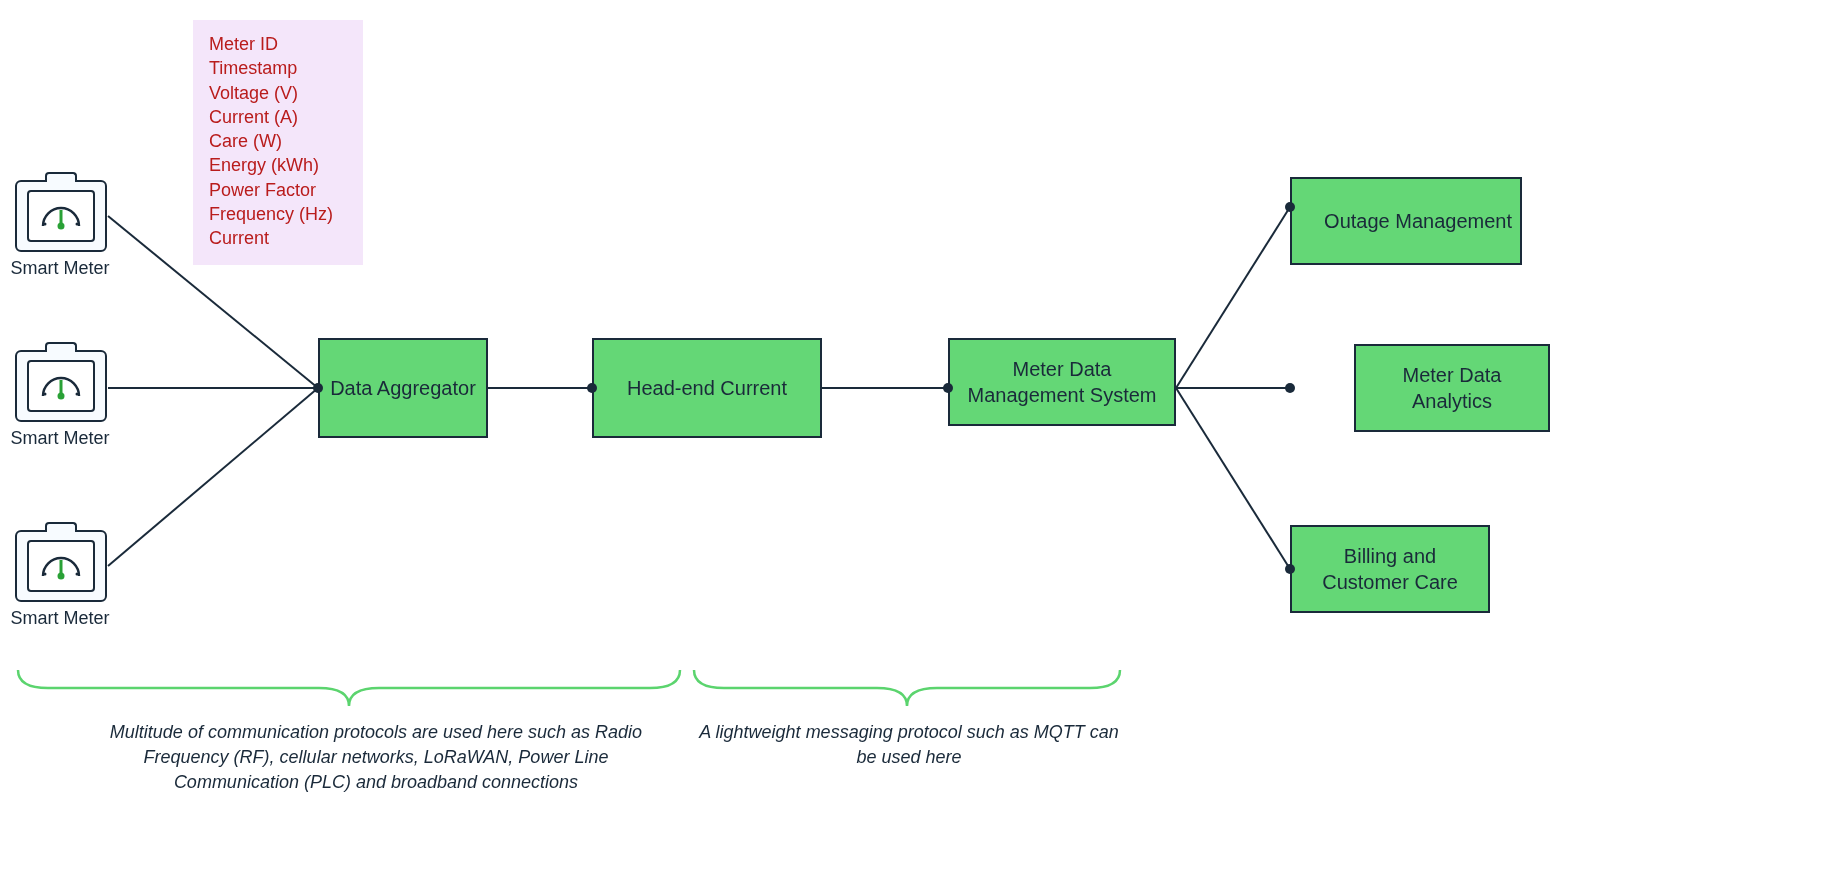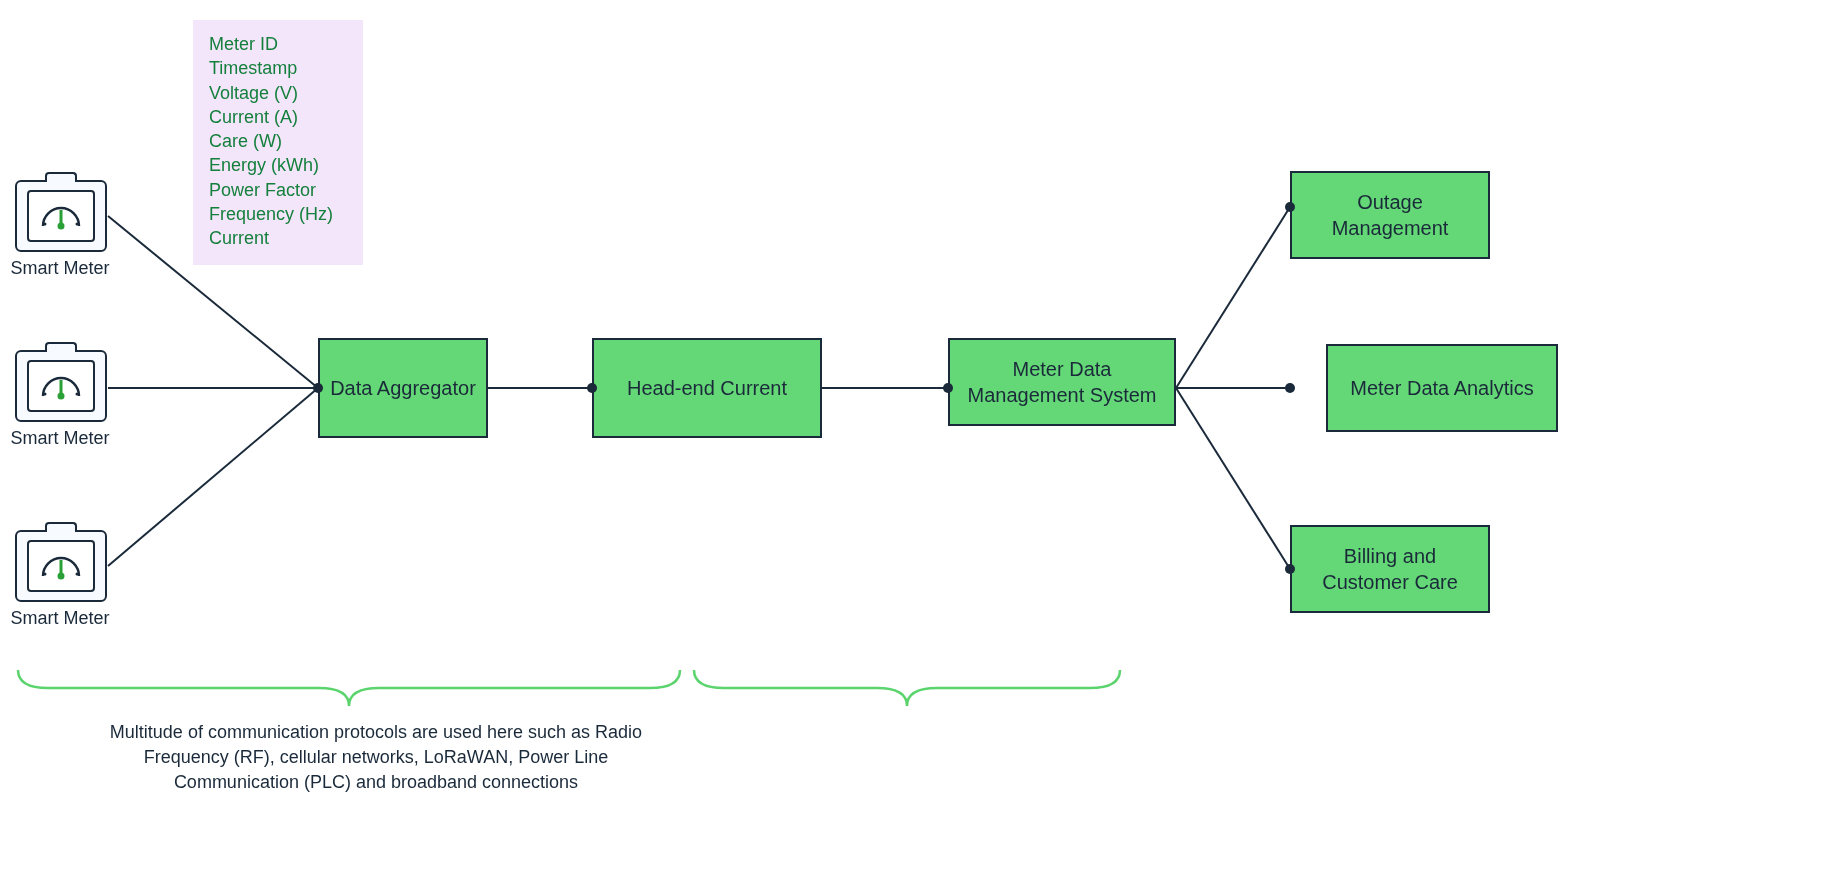--- a/index.html
+++ b/index.html
@@ -74,29 +74,30 @@
     text-align: center;
     color: #1a2a3a;
     font-size: 18px;
   }
   .fields-box {
     position: absolute;
     background: #f4e6fa;
     padding: 12px 18px 14px 16px;
     font-size: 18px;
     line-height: 1.35;
-    color: #15803d;
+    color: #b91c1c;
     box-sizing: border-box;
   }
   .annot {
     position: absolute;
     text-align: center;
     font-size: 18px;
     line-height: 1.4;
     color: #1a2a3a;
+    font-style: italic;
   }
   svg.overlay {
     position: absolute;
     left: 0; top: 0;
     width: 1830px; height: 892px;
     pointer-events: none;
   }
   .conn { stroke: #1a2a3a; stroke-width: 2; fill: none; }
   .dot  { fill: #1a2a3a; }
   .brace { stroke: #5bd46e; stroke-width: 2.5; fill: none; }
@@ -168,34 +169,35 @@
   </div>
 
   <div class="node-box" style="left:592px; top:338px; width:230px; height:100px;">
     <span>Head-end Current</span>
   </div>
 
   <div class="node-box" style="left:948px; top:338px; width:228px; height:88px;">
     <span>Meter Data Management System</span>
   </div>
 
-  <div class="node-box" style="left:1290px; top:171px; width:200px; height:88px;justify-content:flex-end;">
+  <div class="node-box" style="left:1290px; top:177px; width:232px; height:88px;justify-content:flex-end;">
     <span>Outage Management</span>
   </div>
 
-  <div class="node-box" style="left:1326px; top:344px; width:232px; height:88px;">
+  <div class="node-box" style="left:1354px; top:344px; width:196px; height:88px;">
     <span>Meter Data Analytics</span>
   </div>
 
   <div class="node-box" style="left:1290px; top:525px; width:200px; height:88px;">
     <span>Billing and Customer Care</span>
   </div>
 
   <div class="annot" style="left:86px; top:720px; width:580px;">Multitude of communication protocols are used here such as Radio Frequency (RF), cellular networks, LoRaWAN, Power Line Communication (PLC) and broadband connections</div>
 
+  <div class="annot" style="left:694px; top:720px; width:430px;">A lightweight messaging protocol such as MQTT can be used here</div>
 
   <svg class="overlay">
 
     <line class="conn" x1="108" y1="216" x2="318" y2="388"></line>
 
     <line class="conn" x1="108" y1="388" x2="318" y2="388"></line>
 
     <line class="conn" x1="108" y1="566" x2="318" y2="388"></line>
     <circle class="dot" cx="318" cy="388" r="5"></circle>
 

